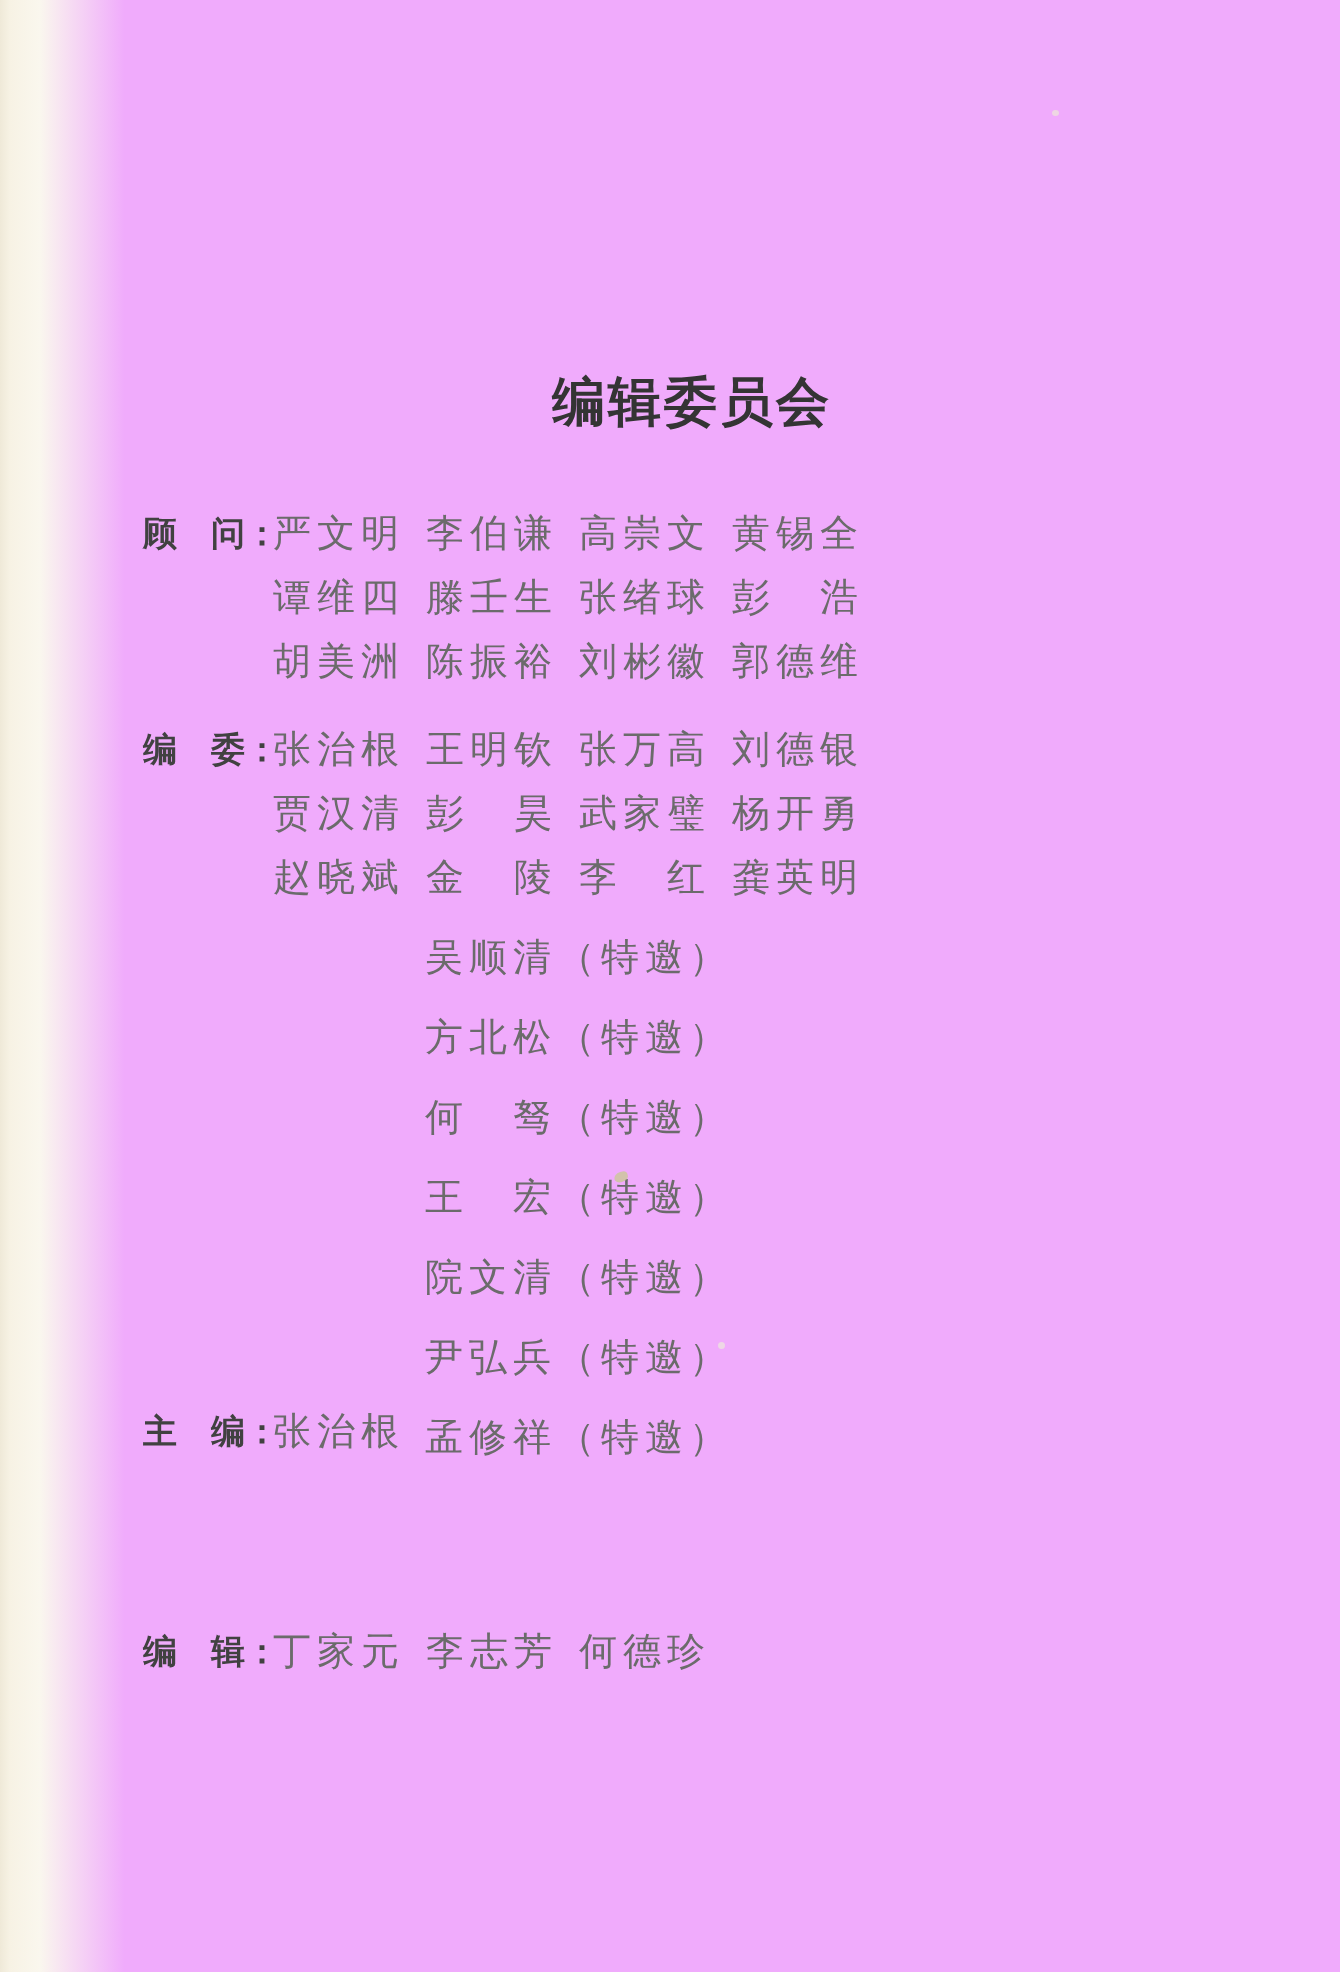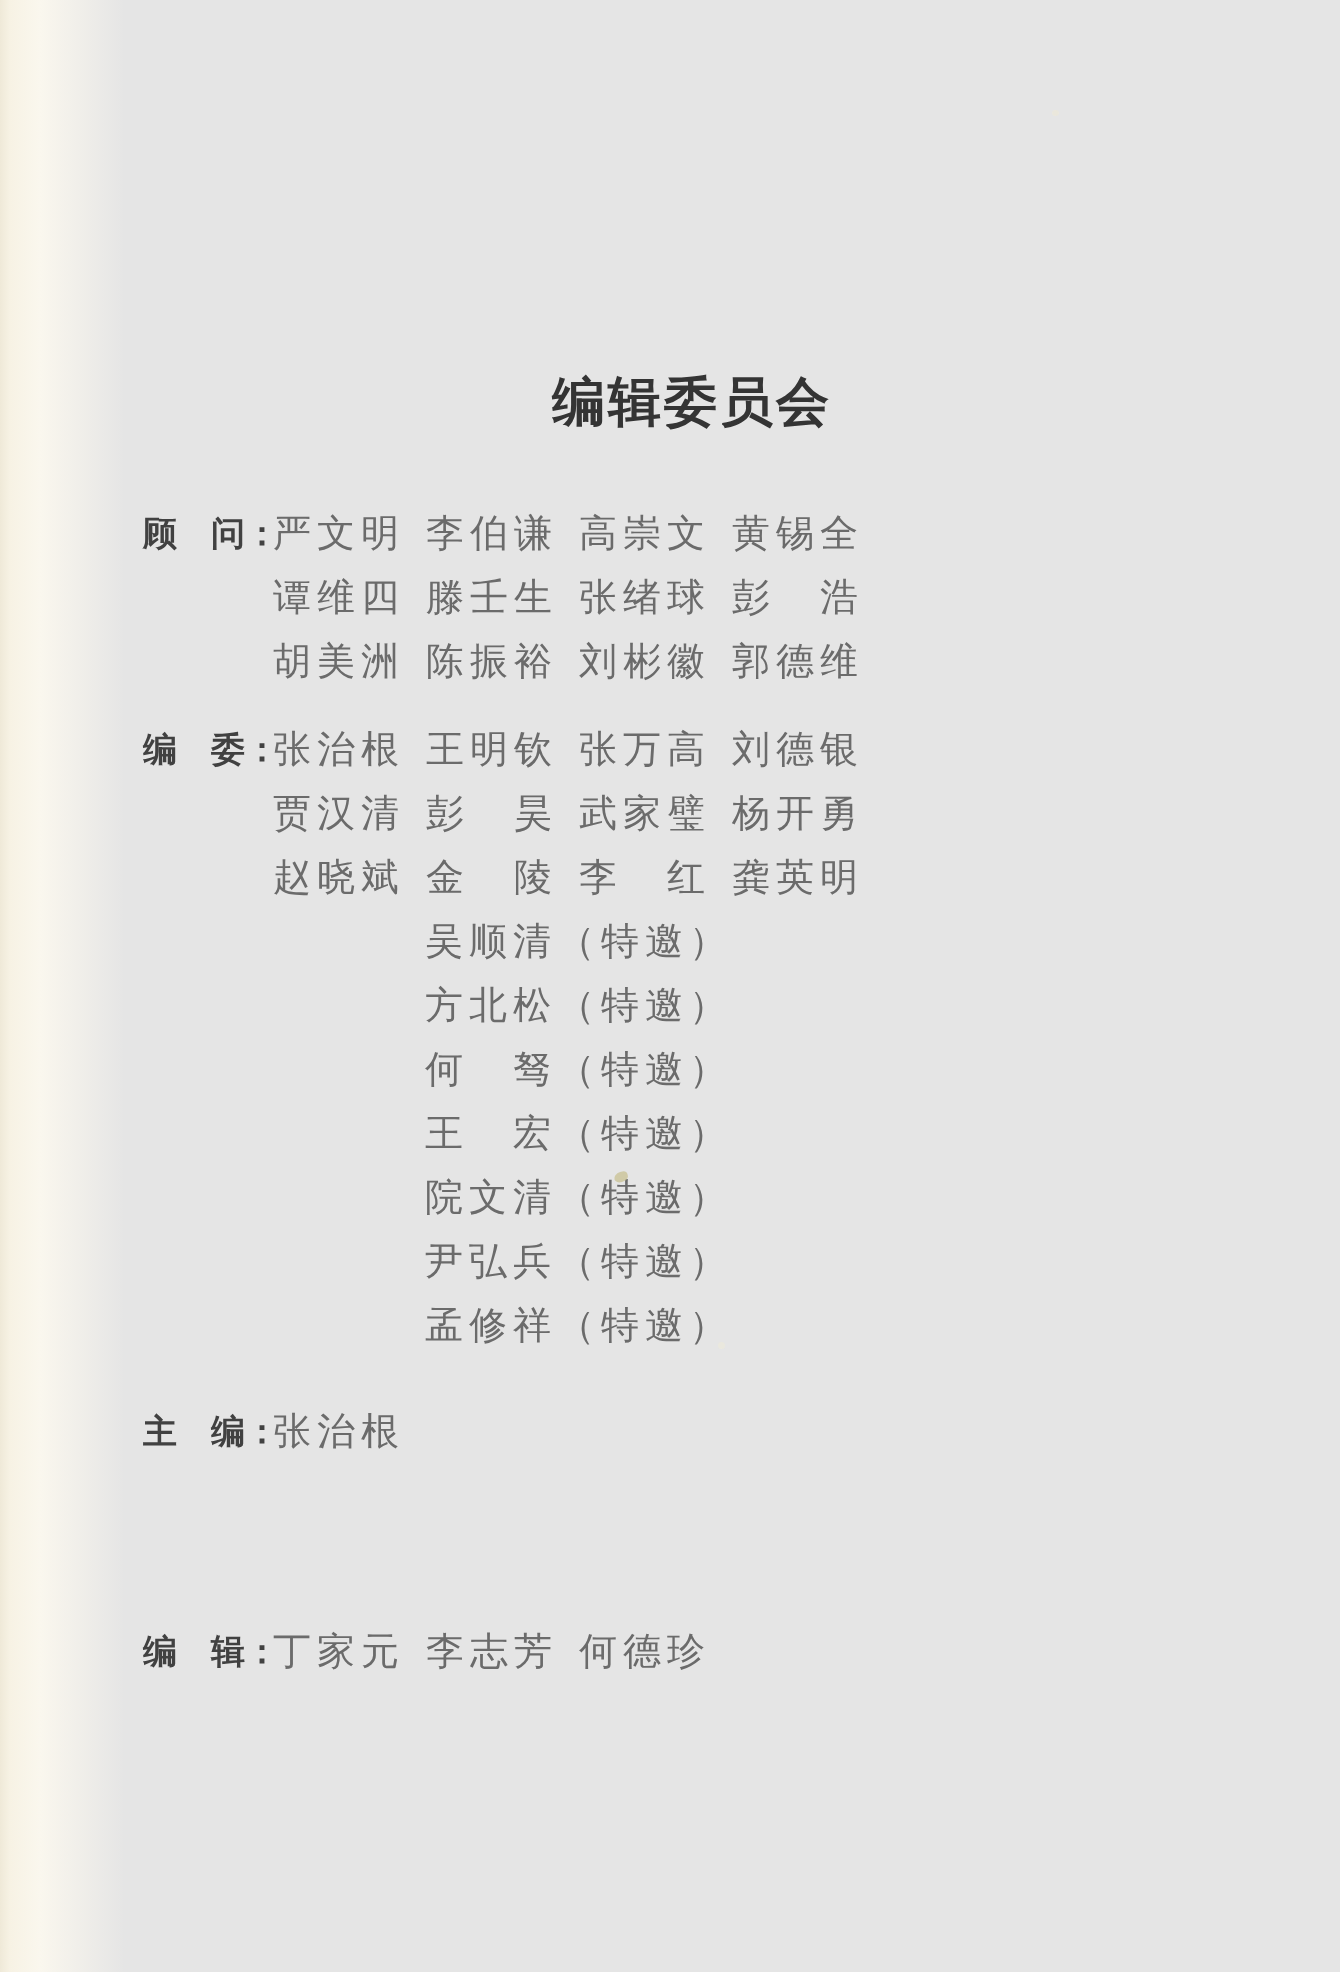--- a/index.html
+++ b/index.html
@@ -10,21 +10,21 @@
     width: 1340px;
     height: 1972px;
     overflow: hidden;
     background: #fdfdfa;
     font-family: "DejaVu Sans", sans-serif;
   }
   .page {
     position: relative;
     width: 1340px;
     height: 1972px;
-    background: #e5e5e5;
+    background: #f0abfc;
   }
   
   .page::before {
     content: "";
     position: absolute;
     left: 0; top: 0; bottom: 0;
     width: 130px;
     background: linear-gradient(to right,
       #efe9d8 0px,
       #f7f2e4 10px,
@@ -97,20 +97,21 @@
     color: #6b6b6b;
     white-space: pre;
   }
   .name-wide {
     display: inline-block;
     font-family: "DejaVu Serif", serif;
     font-size: 38px;
     letter-spacing: 6px;
     color: #6b6b6b;
     white-space: pre;
+    margin-top: 16px;
   }
 
   
   .speck {
     position: absolute;
     border-radius: 50%;
     pointer-events: none;
   }
   .speck-1 {
     left: 614px; top: 1172px;

